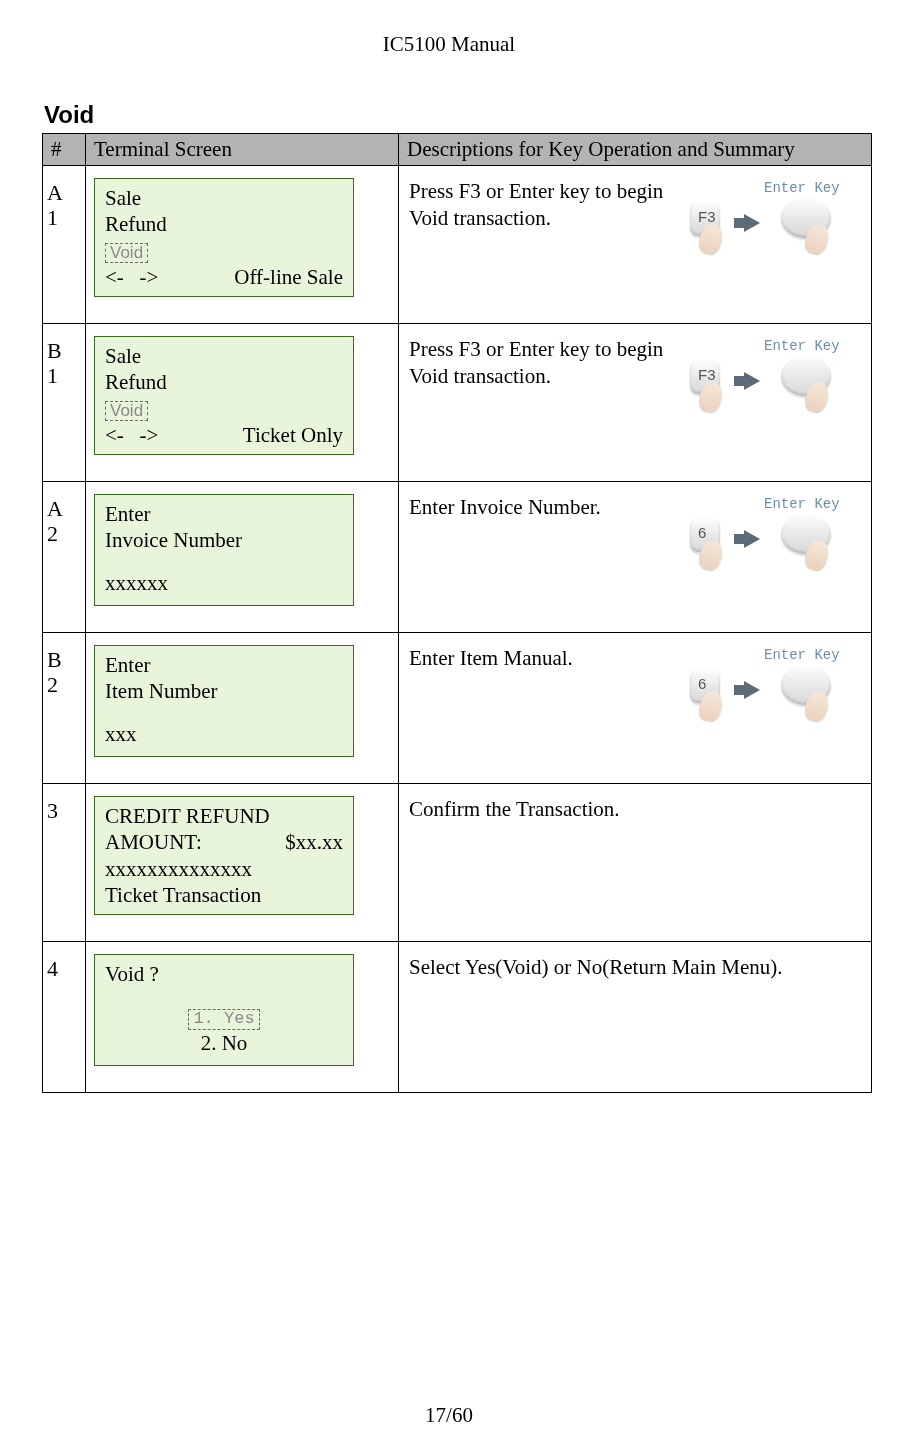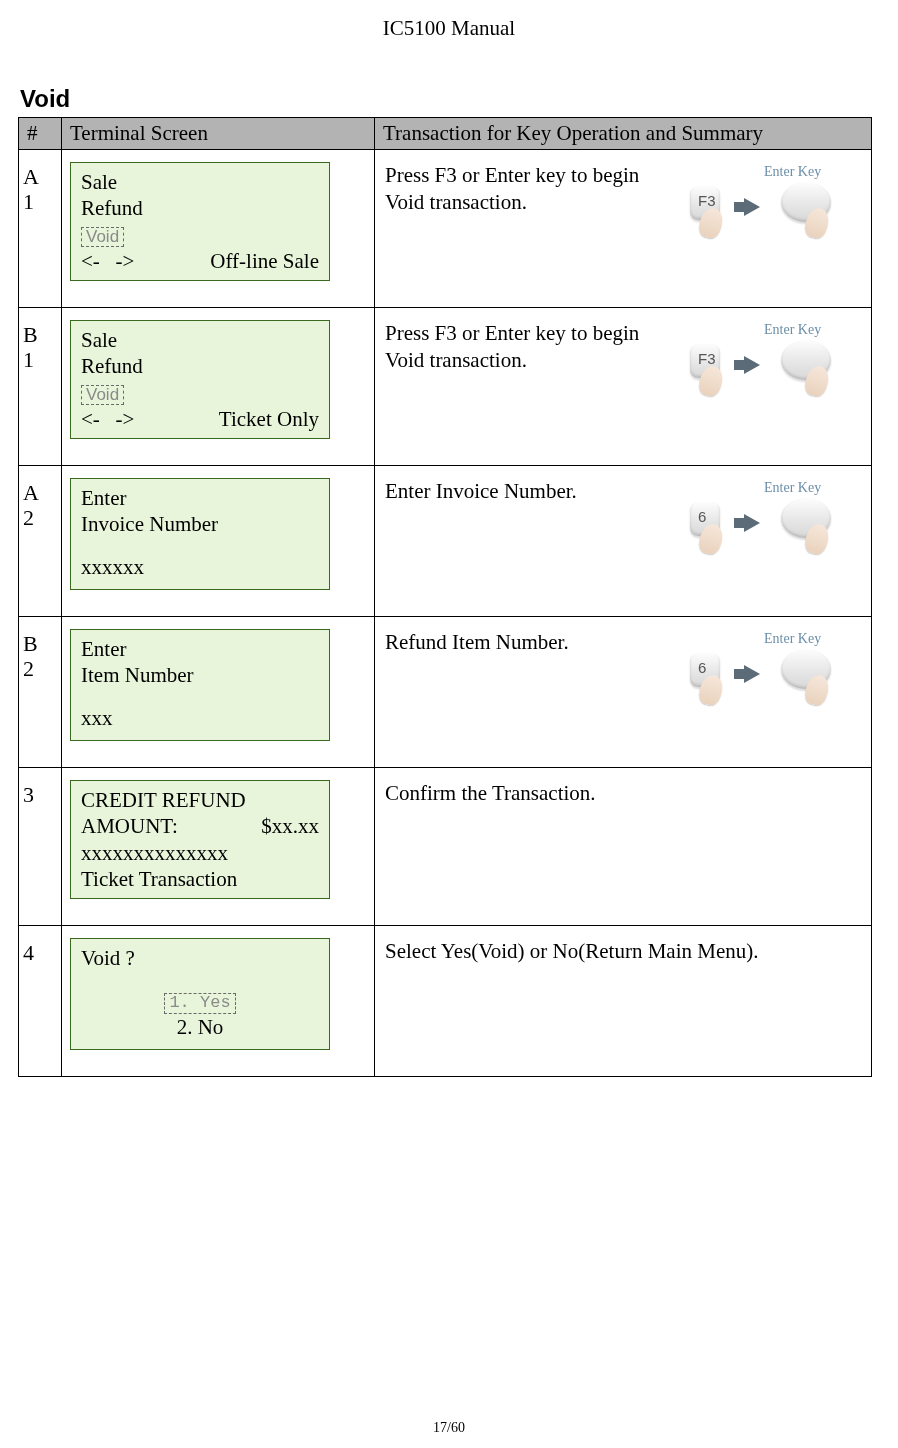--- a/index.html
+++ b/index.html
@@ -7,25 +7,26 @@
     font-size: 21px;
     color: #000;
     margin: 0;
     width: 898px;
     height: 1448px;
     background: #fff;
     position: relative;
   }
   .page-header {
     text-align: center;
-    padding-top: 16px;
+    padding-top: 32px;
     font-size: 21px;
   }
   .content {
     padding: 44px 26px 0 18px;
+    margin-left: 24px;
   }
   .section-title {
     font-family: Arial, Helvetica, sans-serif;
     font-weight: bold;
     font-size: 24px;
     margin-bottom: 4px;
     padding-left: 2px;
   }
   table.main {
     border-collapse: collapse;
@@ -93,21 +94,21 @@
   .keyimg {
     width: 175px;
     height: 84px;
     position: relative;
     margin-top: 2px;
   }
   .keyimg .enterlabel {
     position: absolute;
     top: 0;
     left: 78px;
-    font-family: Liberation Serif, serif;
+    font-family: Liberation Mono, monospace;
     font-size: 14px;
     color: #6b8fa8;
   }
   .keytop {
     position: absolute;
     border-radius: 8px;
     background: linear-gradient(to bottom, #fdfdfd 0%, #e5e5e5 60%, #d8d8d8 100%);
     box-shadow: inset 0 -2px 3px rgba(0,0,0,0.15), 0 2px 2px rgba(0,0,0,0.15);
   }
   .keytop.left {
@@ -159,42 +160,42 @@
     color: #8a8a8a;
     font-family: Liberation Mono, monospace;
     font-size: 17px;
     line-height: 1.1;
   }
   .center { text-align: center; }
   .spacer { height: 16px; }
 
   .page-footer {
     position: absolute;
-    bottom: 12px;
+    bottom: 20px;
     width: 100%;
     text-align: center;
-    font-size: 14px;
+    font-size: 21px;
   }
 </style>
 </head>
 <body>
 
 <div class="page-header">
   <span>IC5100 Manual</span>
 </div>
 
 <div class="content">
   <div class="section-title">Void</div>
 
   <table class="main">
     <tbody>
       <tr class="hdr">
         <th>#</th>
         <th>Terminal Screen</th>
-        <th>Transaction for Key Operation and Summary</th>
+        <th>Descriptions for Key Operation and Summary</th>
       </tr>
 
       <tr>
         <td class="idcell">
           <span class="idnum">A</span>
           <span class="idnum">1</span>
         </td>
         <td class="screencell">
           <div class="lcd">
             <div class="r">Sale</div>
@@ -294,21 +295,21 @@
         <td class="screencell">
           <div class="lcd">
             <div>Enter</div>
             <div>Item Number</div>
             <div class="spacer"></div>
             <div class="r">xxx</div>
           </div>
         </td>
         <td class="desccell">
           <div class="desc-flex">
-            <div class="desc-text">Refund Item Number.</div>
+            <div class="desc-text">Enter Item Manual.</div>
             <div class="keyimg">
               <span class="enterlabel">Enter Key</span>
               <div class="keytop left">
                   <span class="glyph">6</span>
                 </div>
               <div class="arrow"></div>
               <div class="keytop right"></div>
               <div class="finger l"></div>
               <div class="finger r"></div>
             </div>

